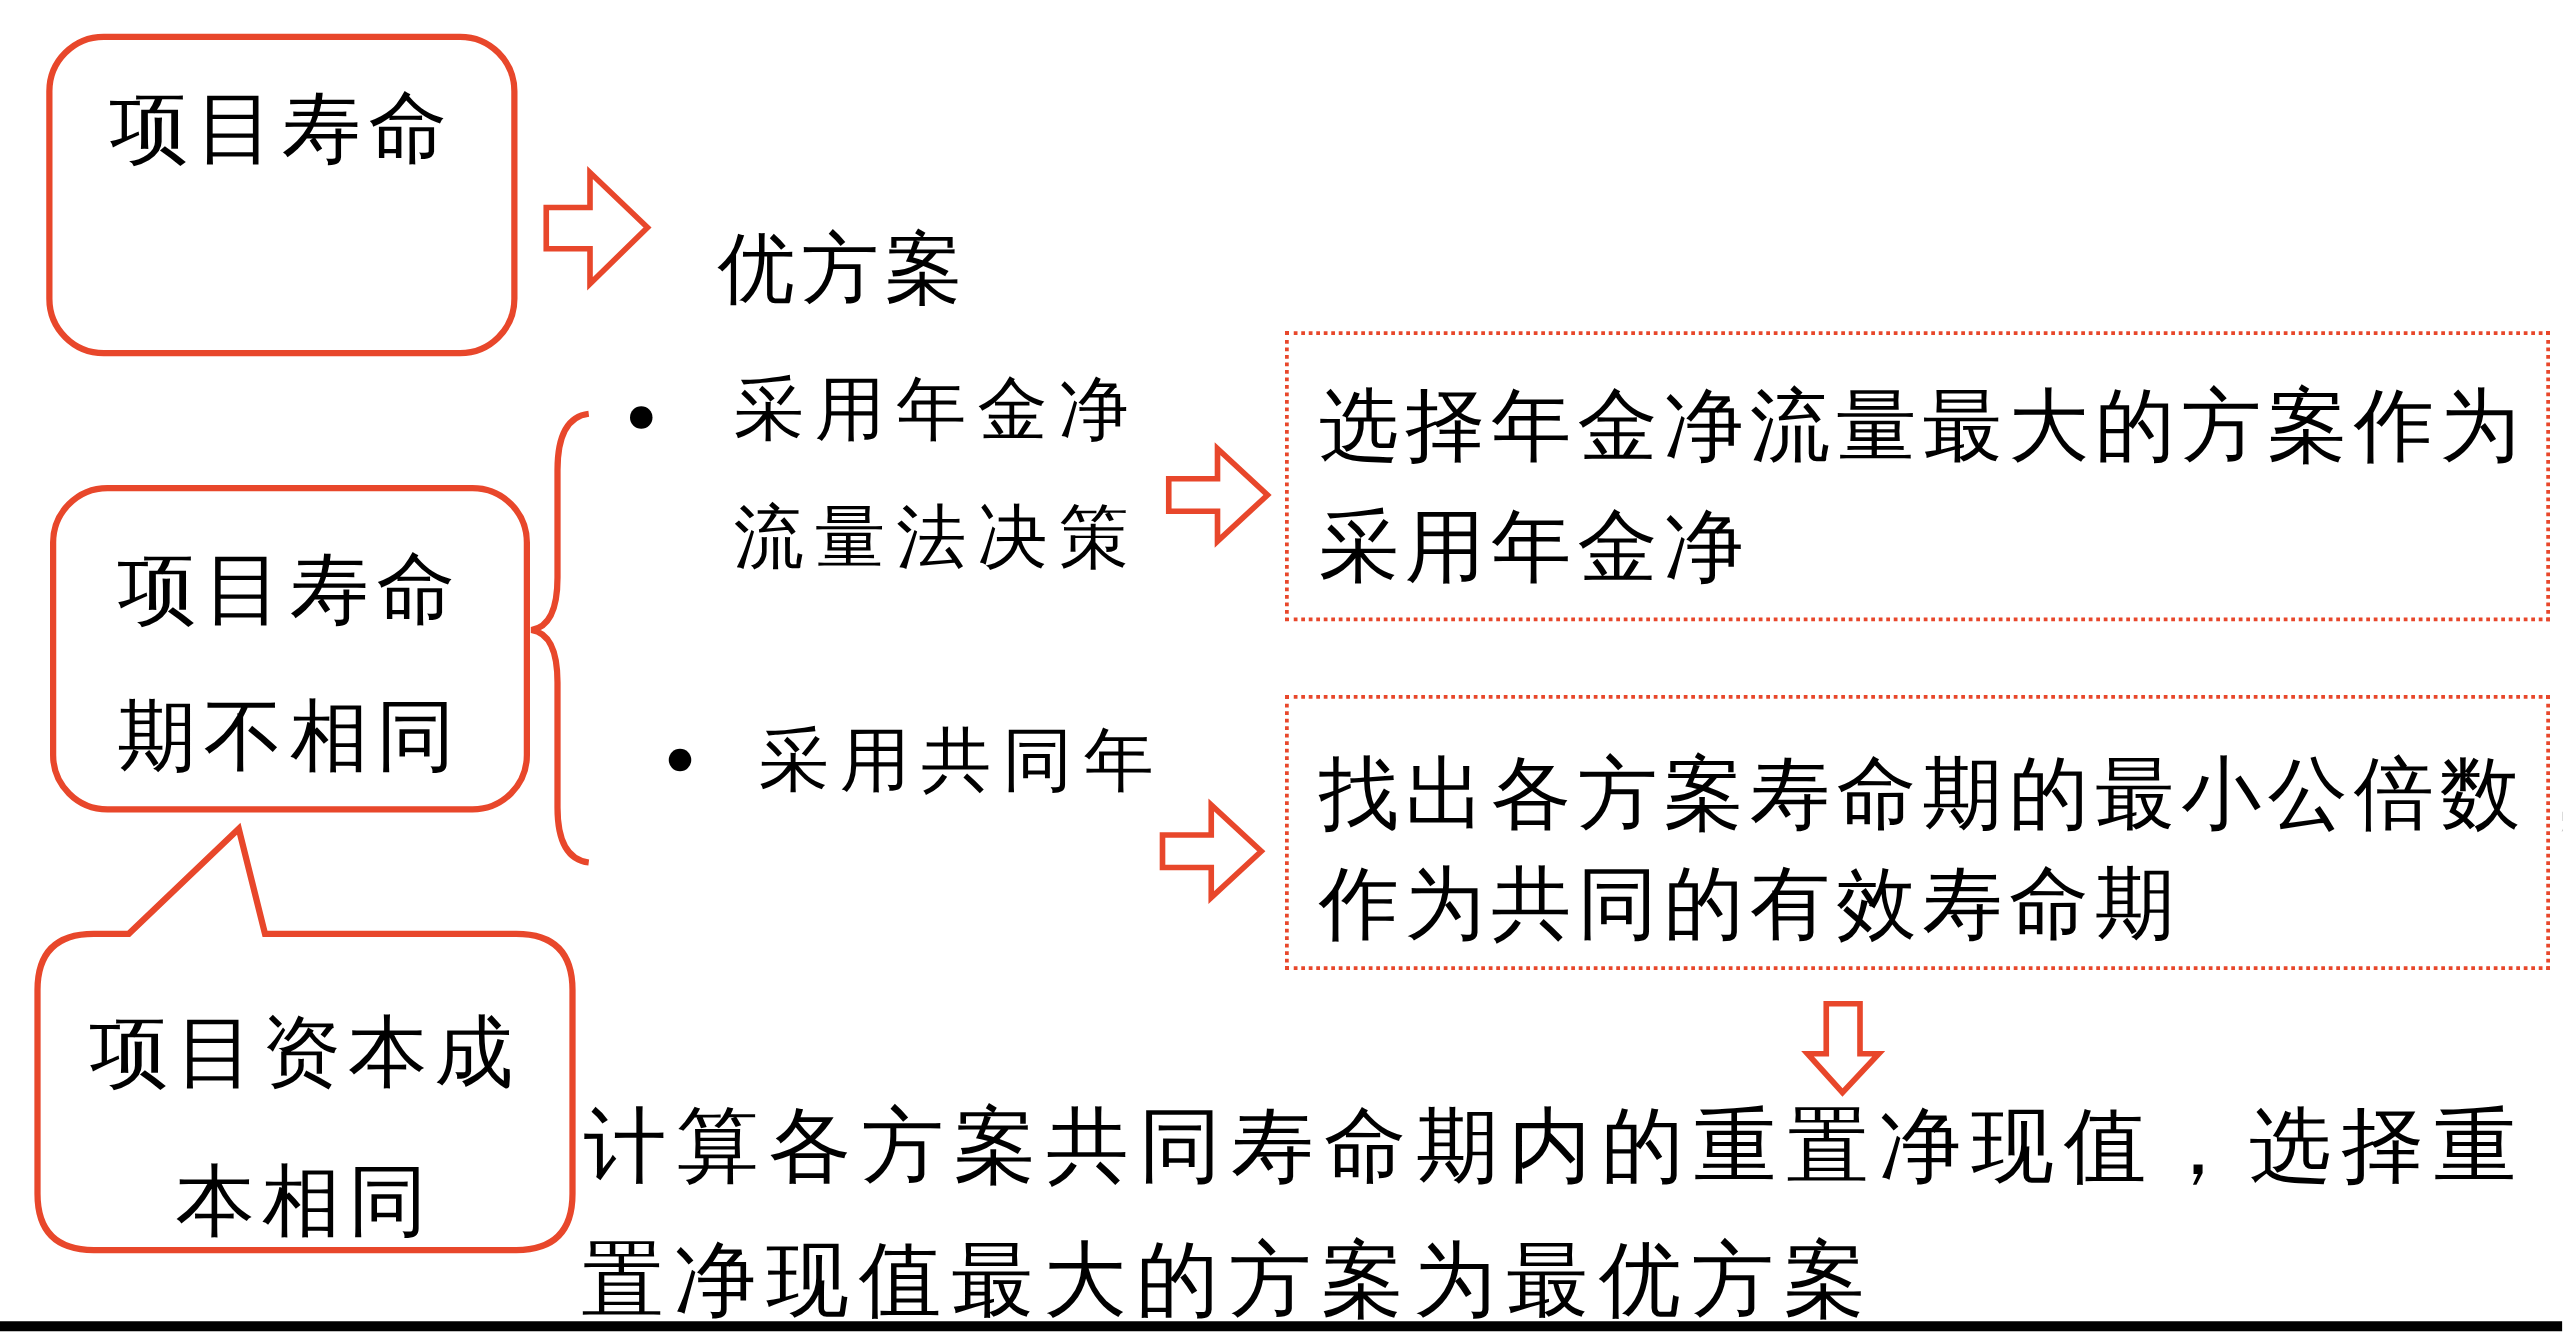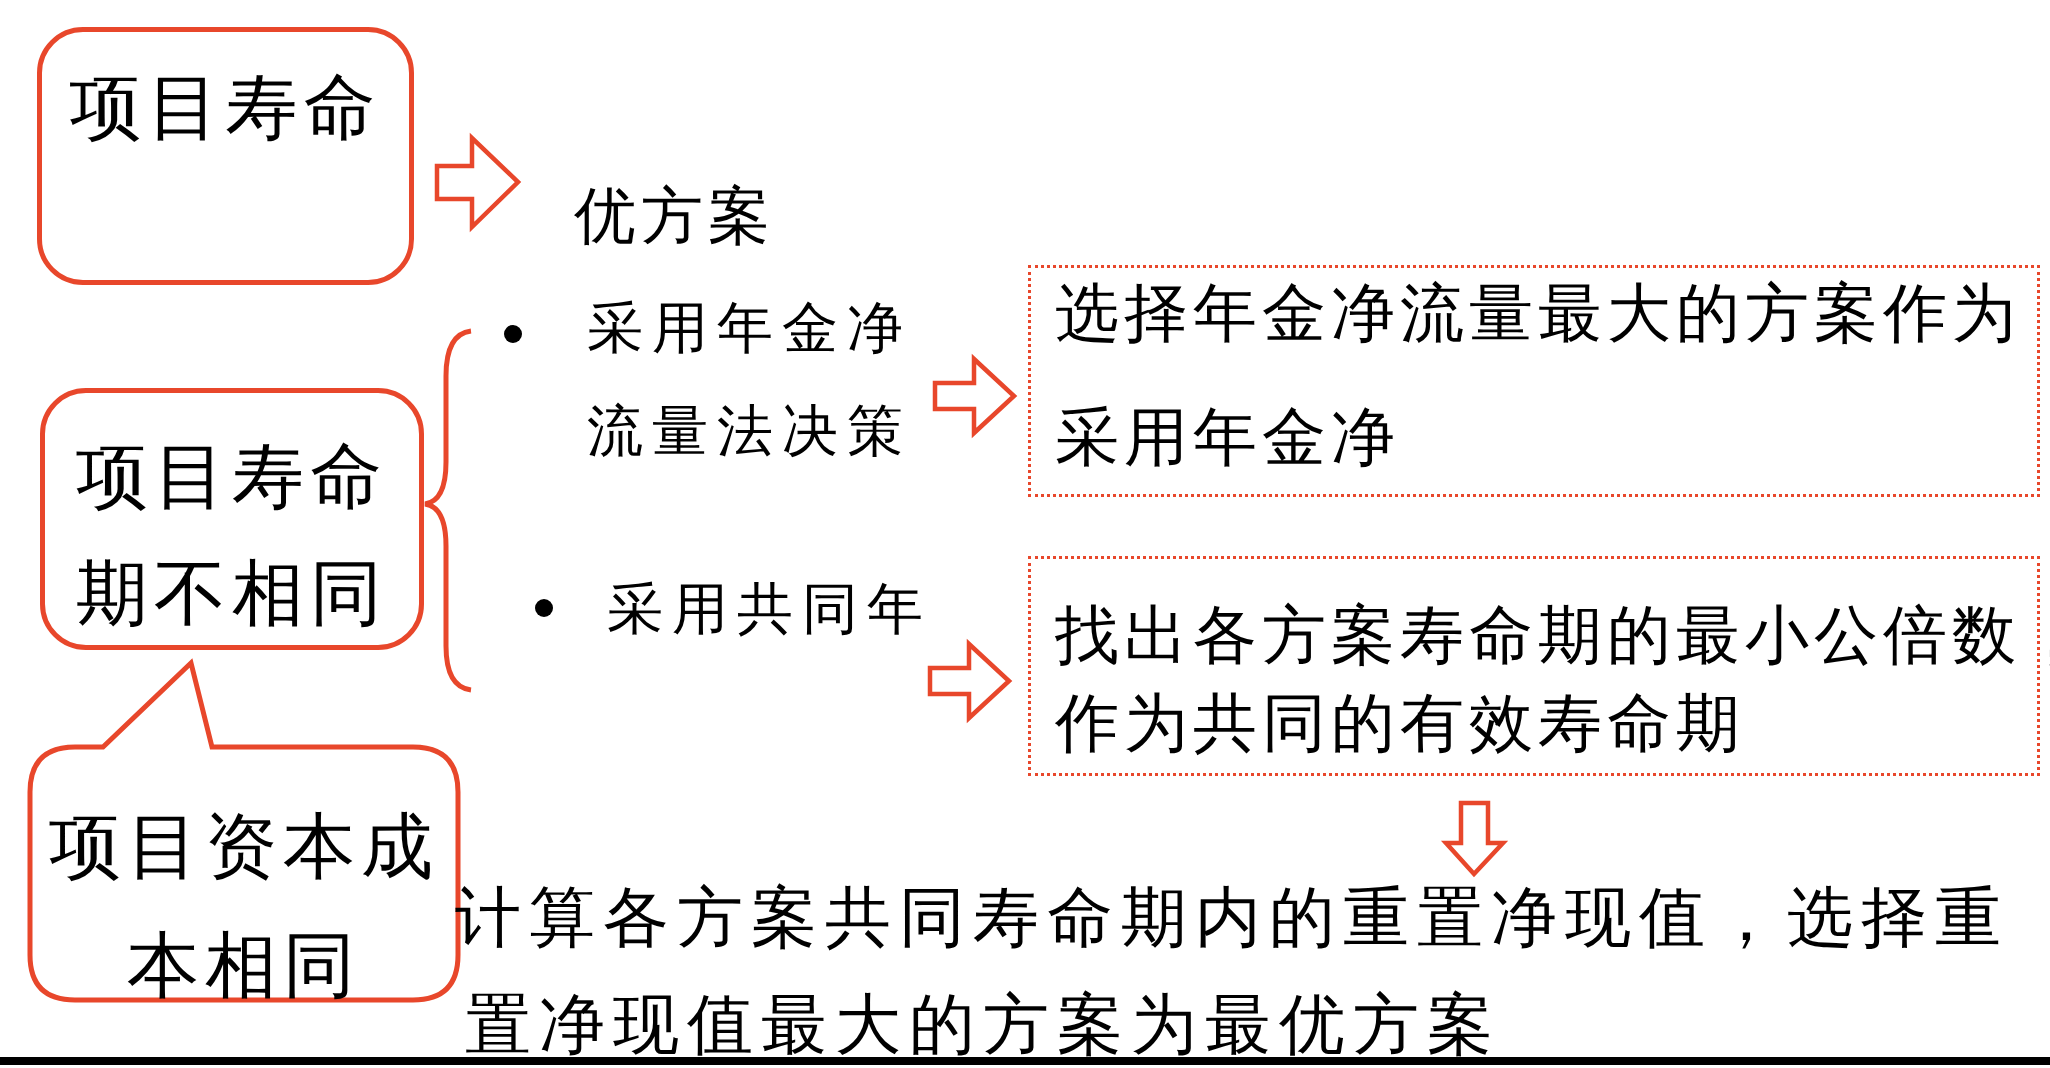--- a/index.html
+++ b/index.html
@@ -6,21 +6,21 @@
   #canvas{
     position:relative;
     width:2050px;height:1068px;
     background:#ffffff;
     overflow:hidden;
     font-family:"Liberation Serif","DejaVu Serif",serif;
     color:#000000;
   }
   .abs{position:absolute;white-space:nowrap;line-height:1;}
   .txt-main{font-size:62px;letter-spacing:5px;}
-  .txt-box{font-size:72px;letter-spacing:6px;text-align:center;}
+  .txt-box{font-size:63px;letter-spacing:6px;text-align:center;}
   .txt-bullet{font-size:56px;letter-spacing:9px;}
   .txt-dotted{font-size:64px;letter-spacing:5px;}
   .txt-bottom{font-size:66px;letter-spacing:8px;}
   .round-box{
     position:absolute;
     border:5px solid var(--accent);
     border-radius:46px;
     background:#ffffff;
     box-sizing:border-box;
   }
@@ -69,31 +69,31 @@
 
   <div class="round-box" style="left:40px;top:388px;width:384px;height:262px;"></div>
   <div class="abs txt-box" style="left:40px;top:441px;width:384px;">项目寿命</div>
   <div class="abs txt-box" style="left:40px;top:558px;width:384px;">期不相同</div>
 
   <span class="bullet-dot" style="left:504px;top:325px;"></span>
   <div class="abs txt-bullet" style="left:587px;top:300px;">采用年金净</div>
   <div class="abs txt-bullet" style="left:587px;top:403px;">流量法决策</div>
 
   <div class="dotted-box" style="left:1028px;top:265px;width:1012px;height:232px;"></div>
-  <div class="abs txt-dotted" style="left:1055px;top:282px;">选择年金净流量最大的方案作为</div>
+  <div class="abs txt-dotted" style="left:1055px;top:309px;">选择年金净流量最大的方案作为</div>
   <div class="abs txt-dotted" style="left:1055px;top:406px;">采用年金净</div>
 
   <span class="bullet-dot" style="left:535px;top:599px;"></span>
   <div class="abs txt-bullet" style="left:607px;top:581px;">采用共同年</div>
 
   <div class="dotted-box" style="left:1028px;top:556px;width:1012px;height:220px;"></div>
   <div class="abs txt-dotted" style="left:1055px;top:604px;">找出各方案寿命期的最小公倍数，</div>
   <div class="abs txt-dotted" style="left:1055px;top:692px;">作为共同的有效寿命期</div>
 
-  <div class="abs txt-bottom" style="left:455px;top:885px;">计算各方案共同寿命期内的重置净现值，选择重</div>
+  <div class="abs txt-bottom" style="left:455px;top:885px;padding-left:12px;">计算各方案共同寿命期内的重置净现值，选择重</div>
   <div class="abs txt-bottom" style="left:465px;top:992px;">置净现值最大的方案为最优方案</div>
 
   <div class="abs txt-box" style="left:30px;top:811px;width:428px;">项目资本成</div>
   <div class="abs txt-box" style="left:30px;top:930px;width:428px;">本相同</div>
 
   <div id="bottom-rule"></div>
 
 </div>
 
 </body></html>

